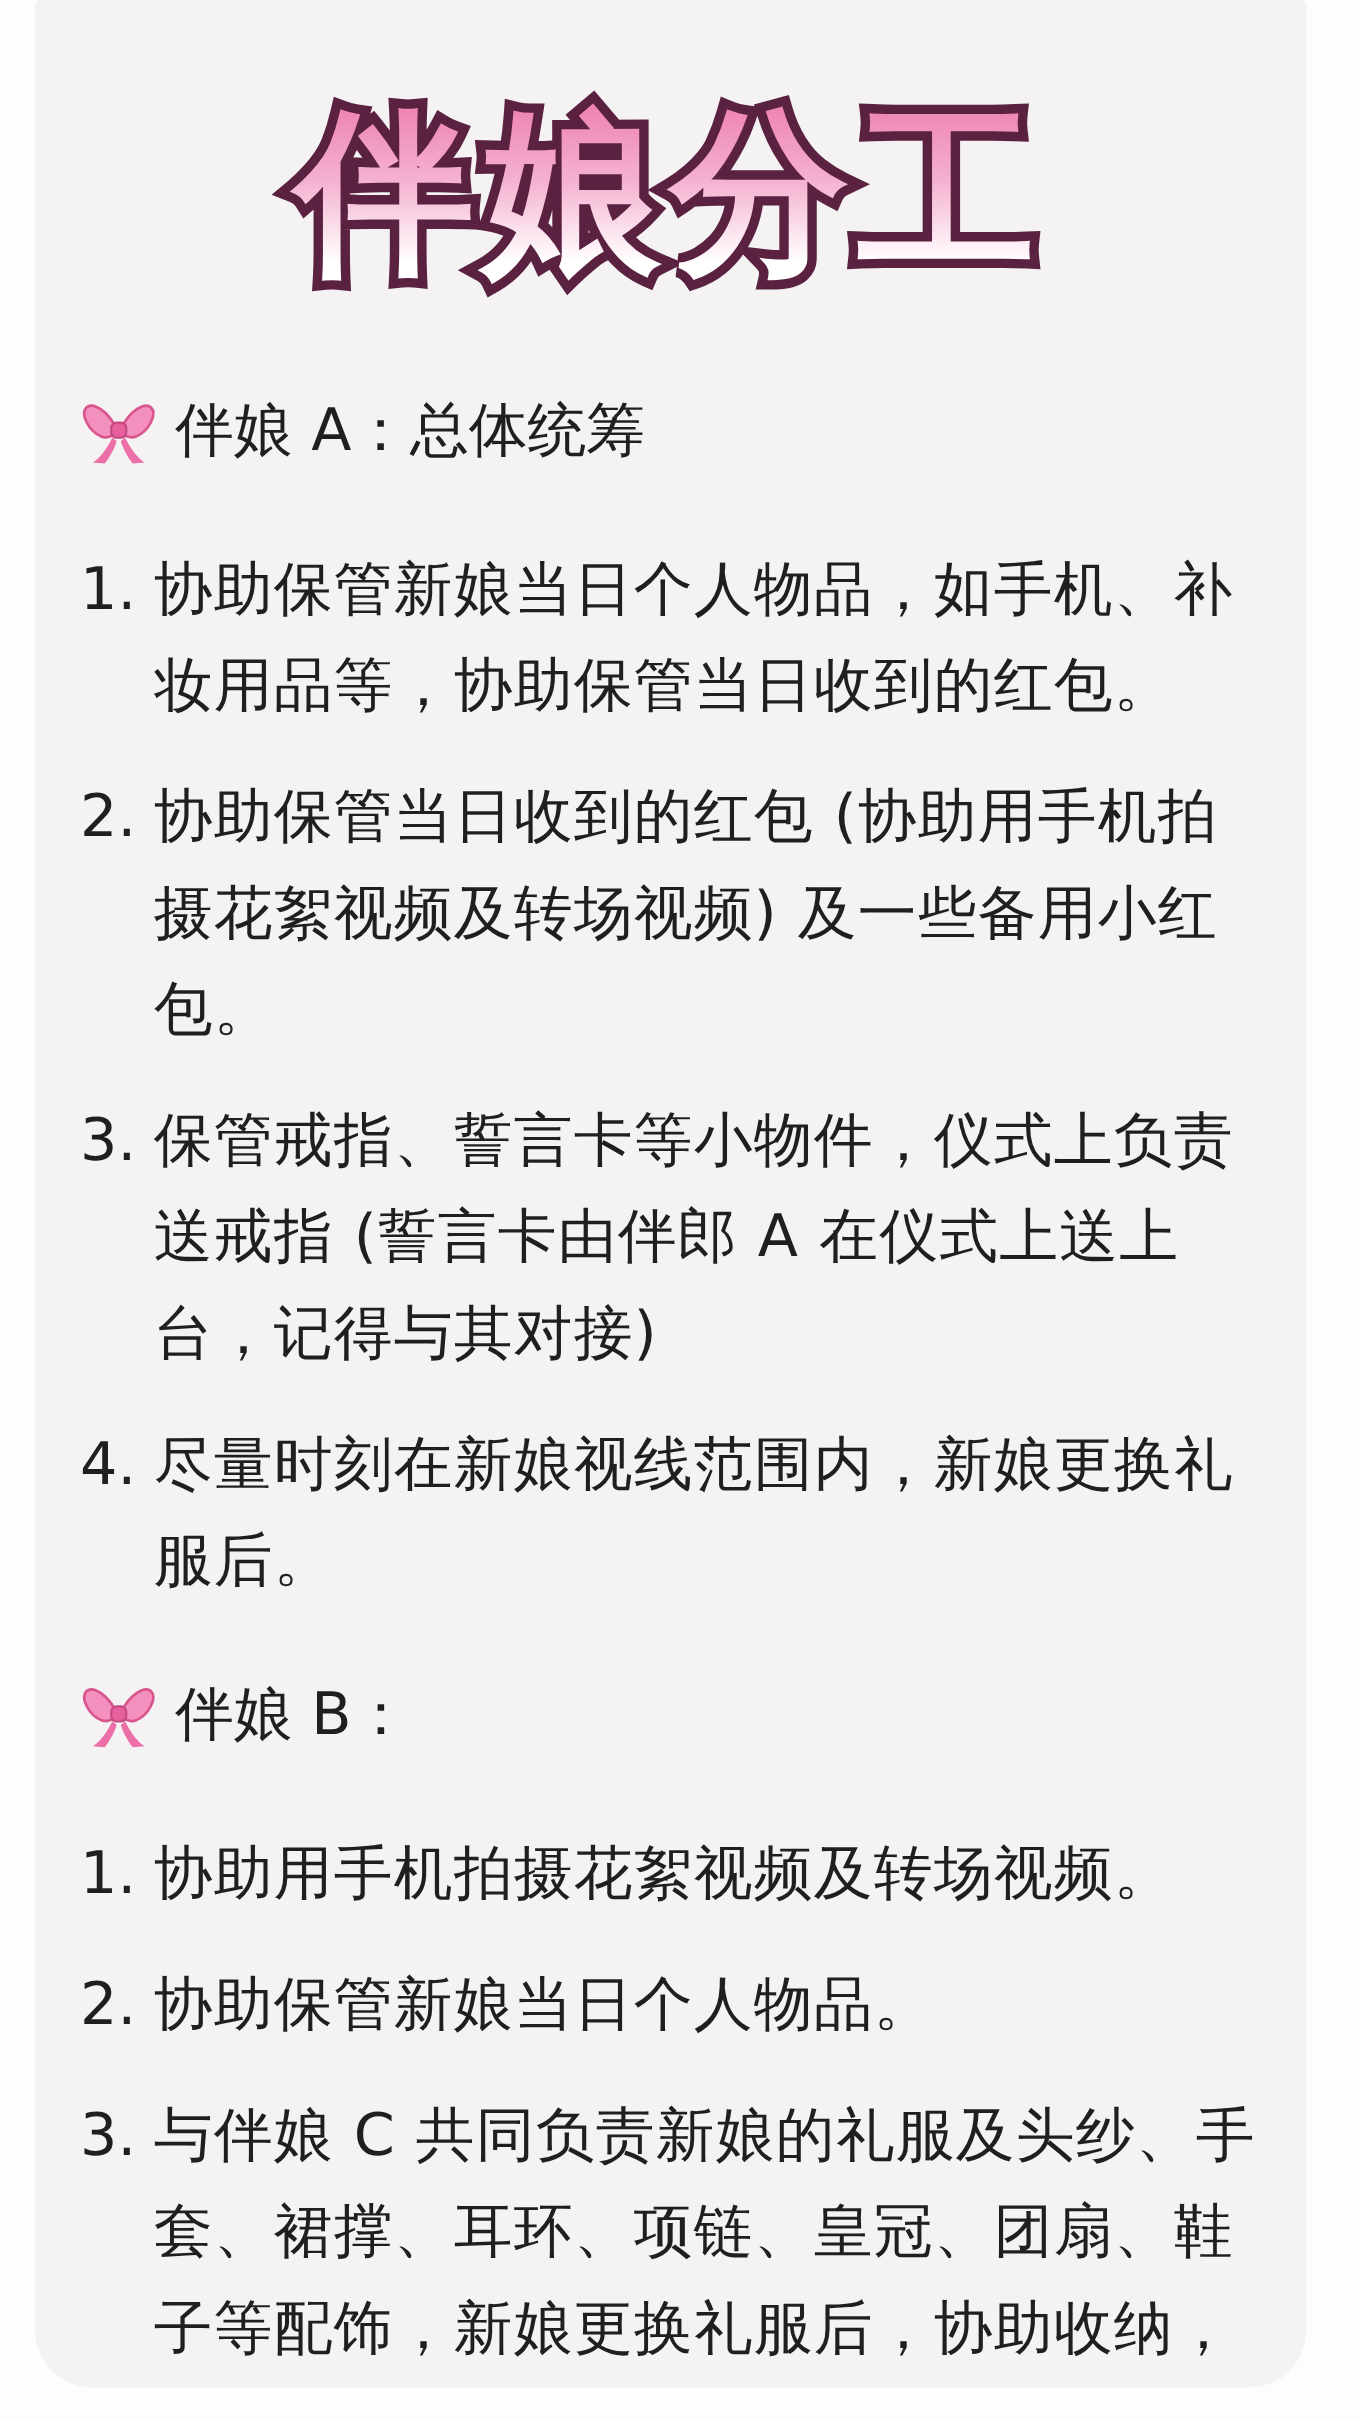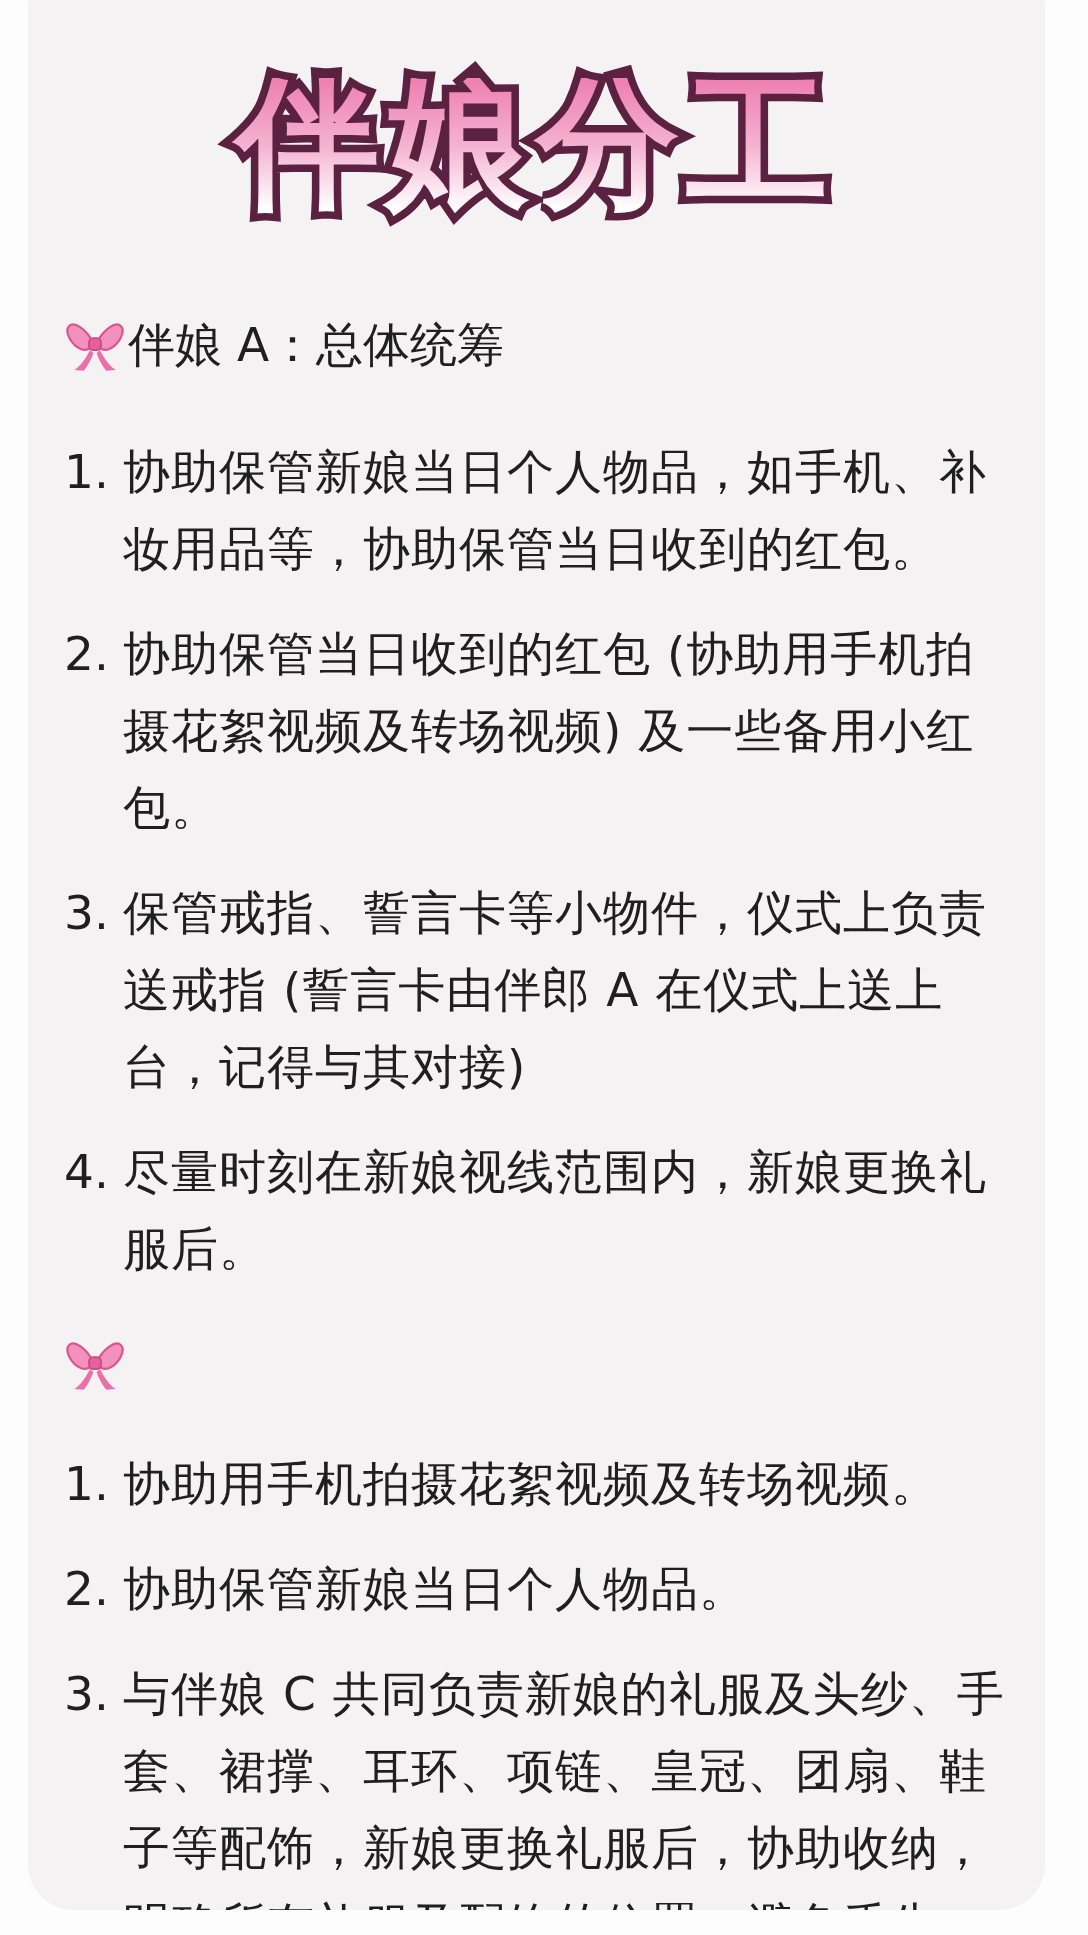--- a/index.html
+++ b/index.html
@@ -29,37 +29,36 @@
     text-align: center;
   }
   .title-layer {
     position: absolute;
     left: 0; right: 1px; top: 0;
     font-size: 143px;
     font-weight: bold;
     line-height: 152px;
     letter-spacing: 7px;
     white-space: nowrap;
-    font-family: Liberation Mono, monospace;
   }
   .title-stroke {
     -webkit-text-stroke: 15px #5a2240;
     color: #5a2240;
   }
   .title-fill {
     background: linear-gradient(180deg, #ee83b2 4%, #f5b3d1 45%, #ffffff 86%);
     -webkit-background-clip: text;
     background-clip: text;
     color: transparent;
   }
   
   .heading {
     display: flex;
     align-items: center;
-    gap: 2px;
+    gap: 14px;
     margin: 46px 0 50px 0;
     font-size: 47px;
     font-weight: 500;
     color: #1f1f1f;
     line-height: 77px;
   }
   .bow {
     width: 62px;
     height: 62px;
     flex: 0 0 auto;
@@ -118,20 +117,21 @@
 
     <section>
       <div class="heading">
         <svg class="bow" viewBox="0 0 72 72" aria-hidden="true">
           <path d="M30 42 C26 50 20 60 12 65 L23 66 C29 58 33 50 34 45 Z" fill="#ec6fa9"></path>
           <path d="M42 42 C46 50 52 60 60 65 L49 66 C43 58 39 50 38 45 Z" fill="#ec6fa9"></path>
           <path d="M33 32 C26 18 12 8 6 14 C0 20 8 36 20 41 C26 43 32 40 33 36 Z" fill="#f490bd" stroke="#d8558e" stroke-width="2.5"></path>
           <path d="M39 32 C46 18 60 8 66 14 C72 20 64 36 52 41 C46 43 40 40 39 36 Z" fill="#f490bd" stroke="#d8558e" stroke-width="2.5"></path>
           <rect x="29" y="28" width="14" height="14" rx="5" fill="#e85f9d" stroke="#c64a82" stroke-width="2"></rect>
         </svg>
+        <span>伴娘 B：</span>
       </div>
 
       <div class="item">
         <span class="num">1.</span>
         <span class="txt">协助用手机拍摄花絮视频及转场视频。</span>
       </div>
       <div class="item">
         <span class="num">2.</span>
         <span class="txt">协助保管新娘当日个人物品。</span>
       </div>

